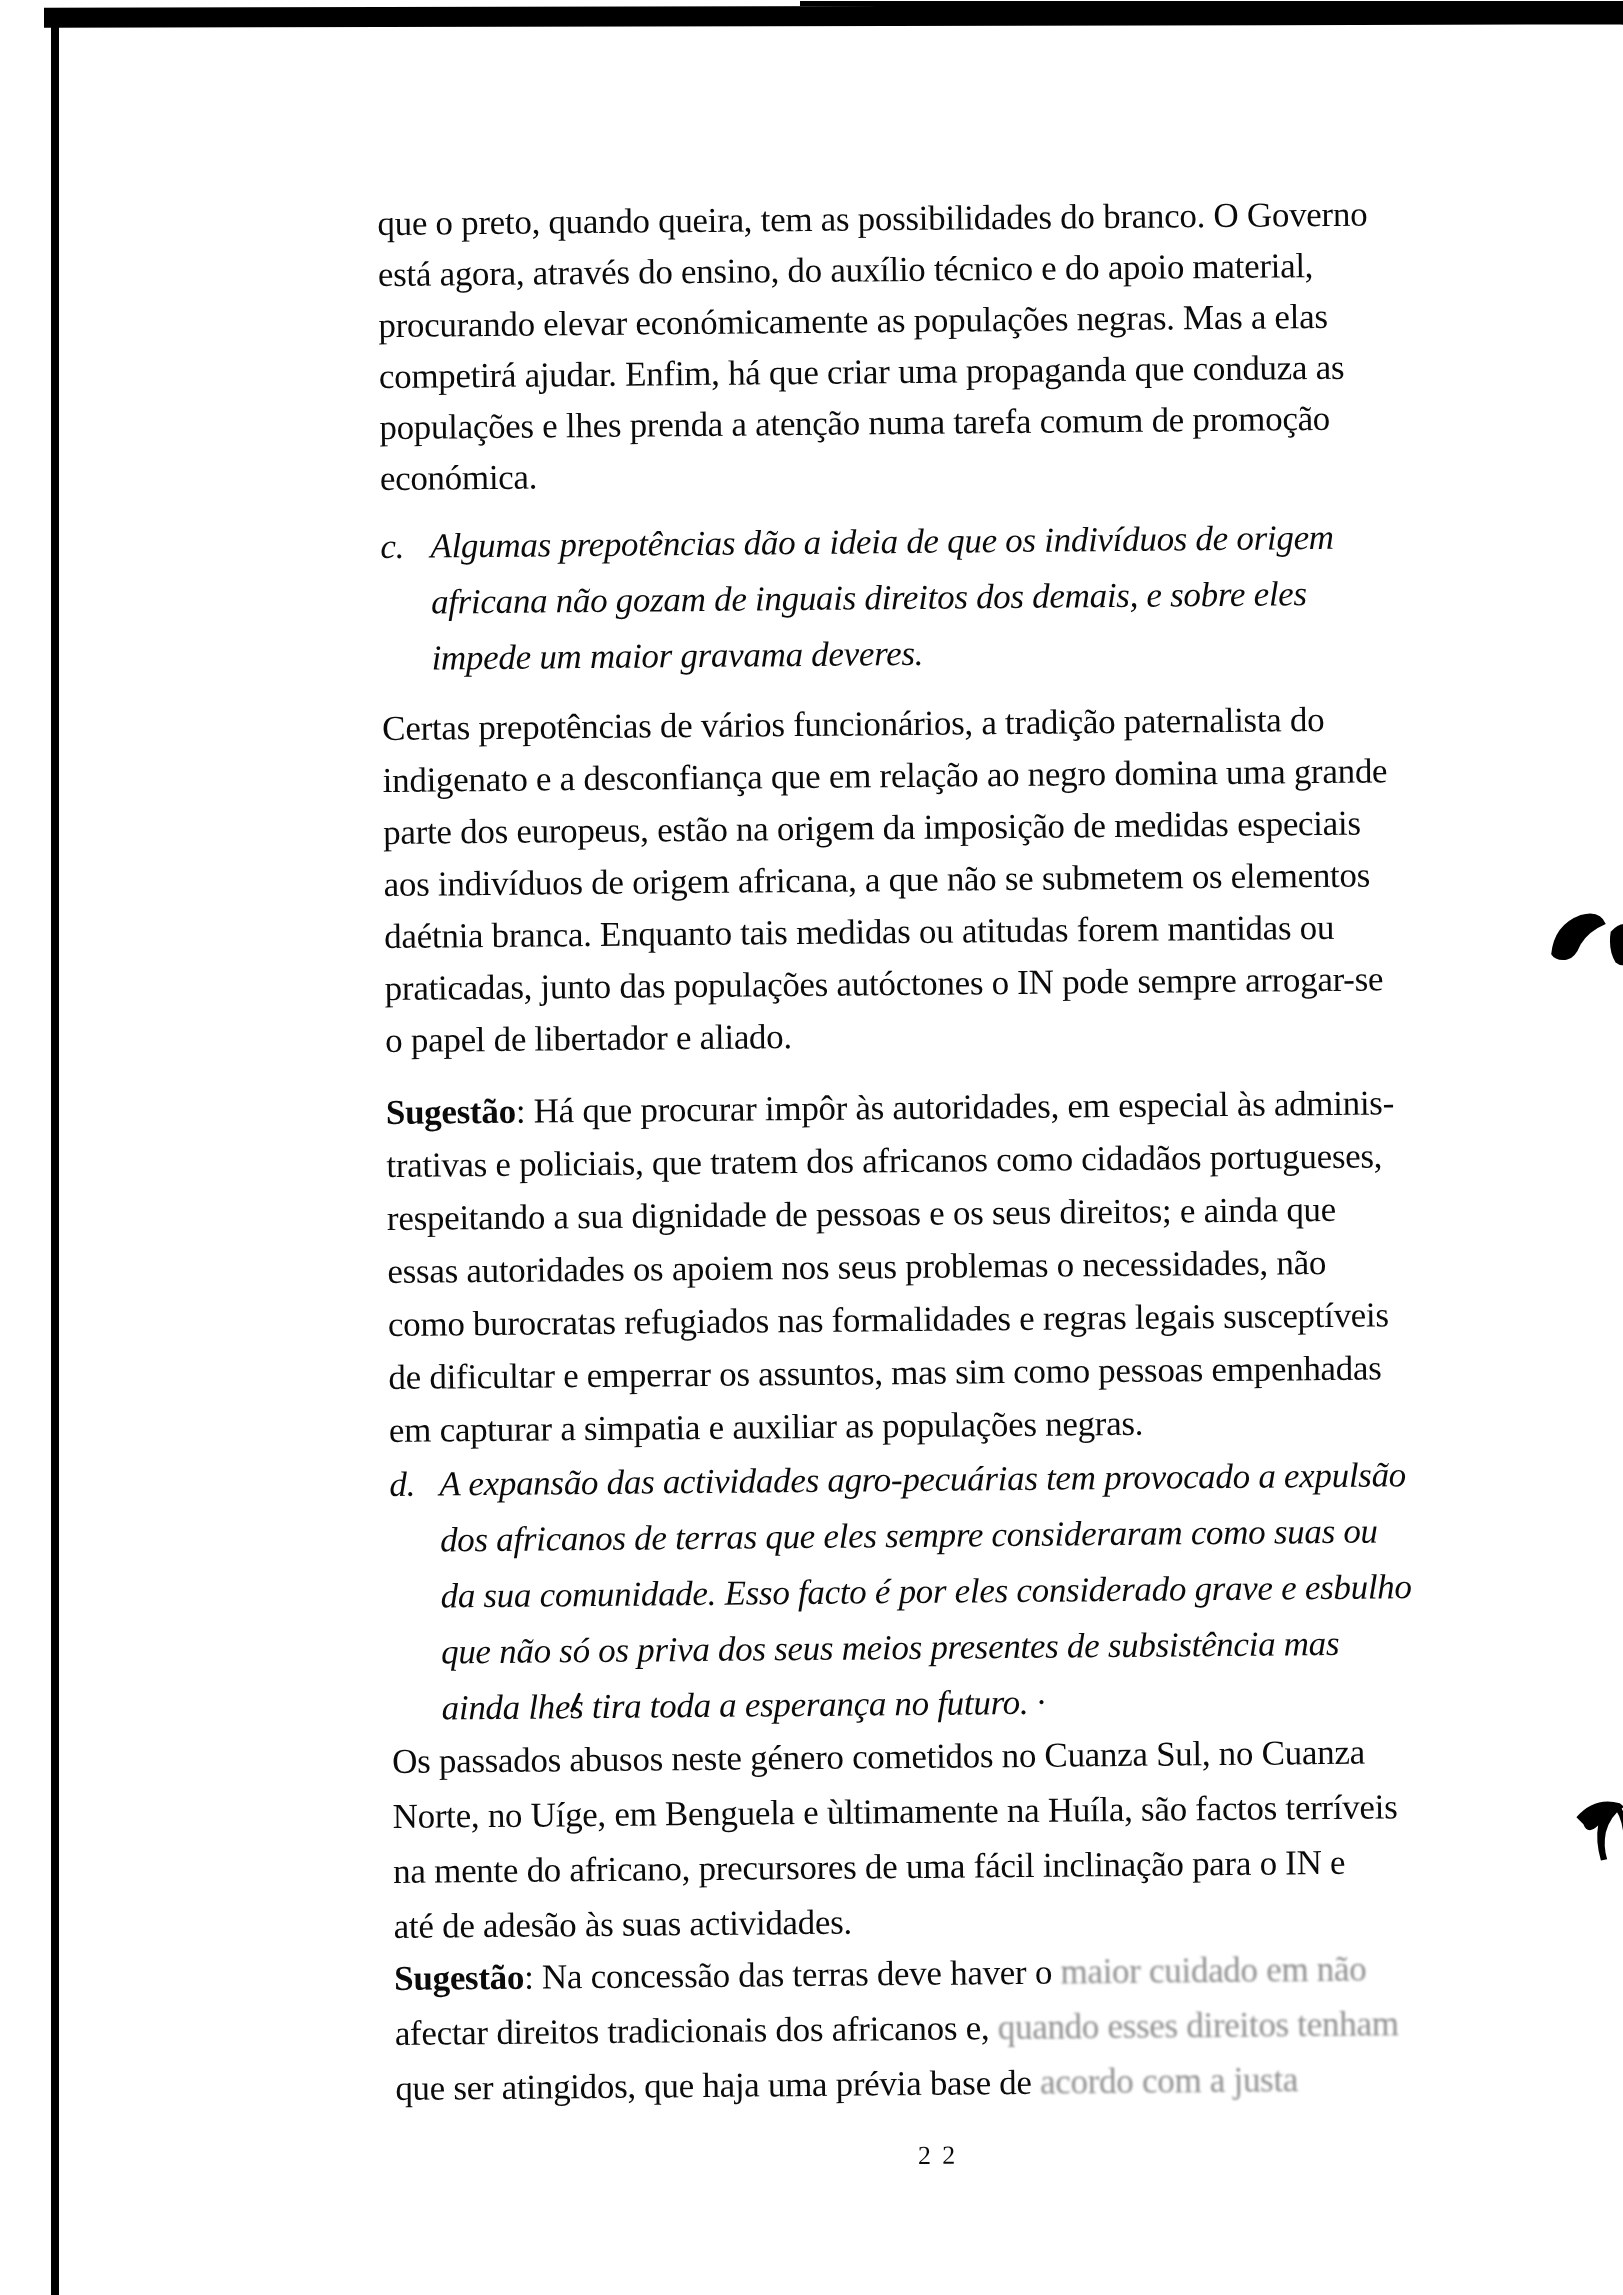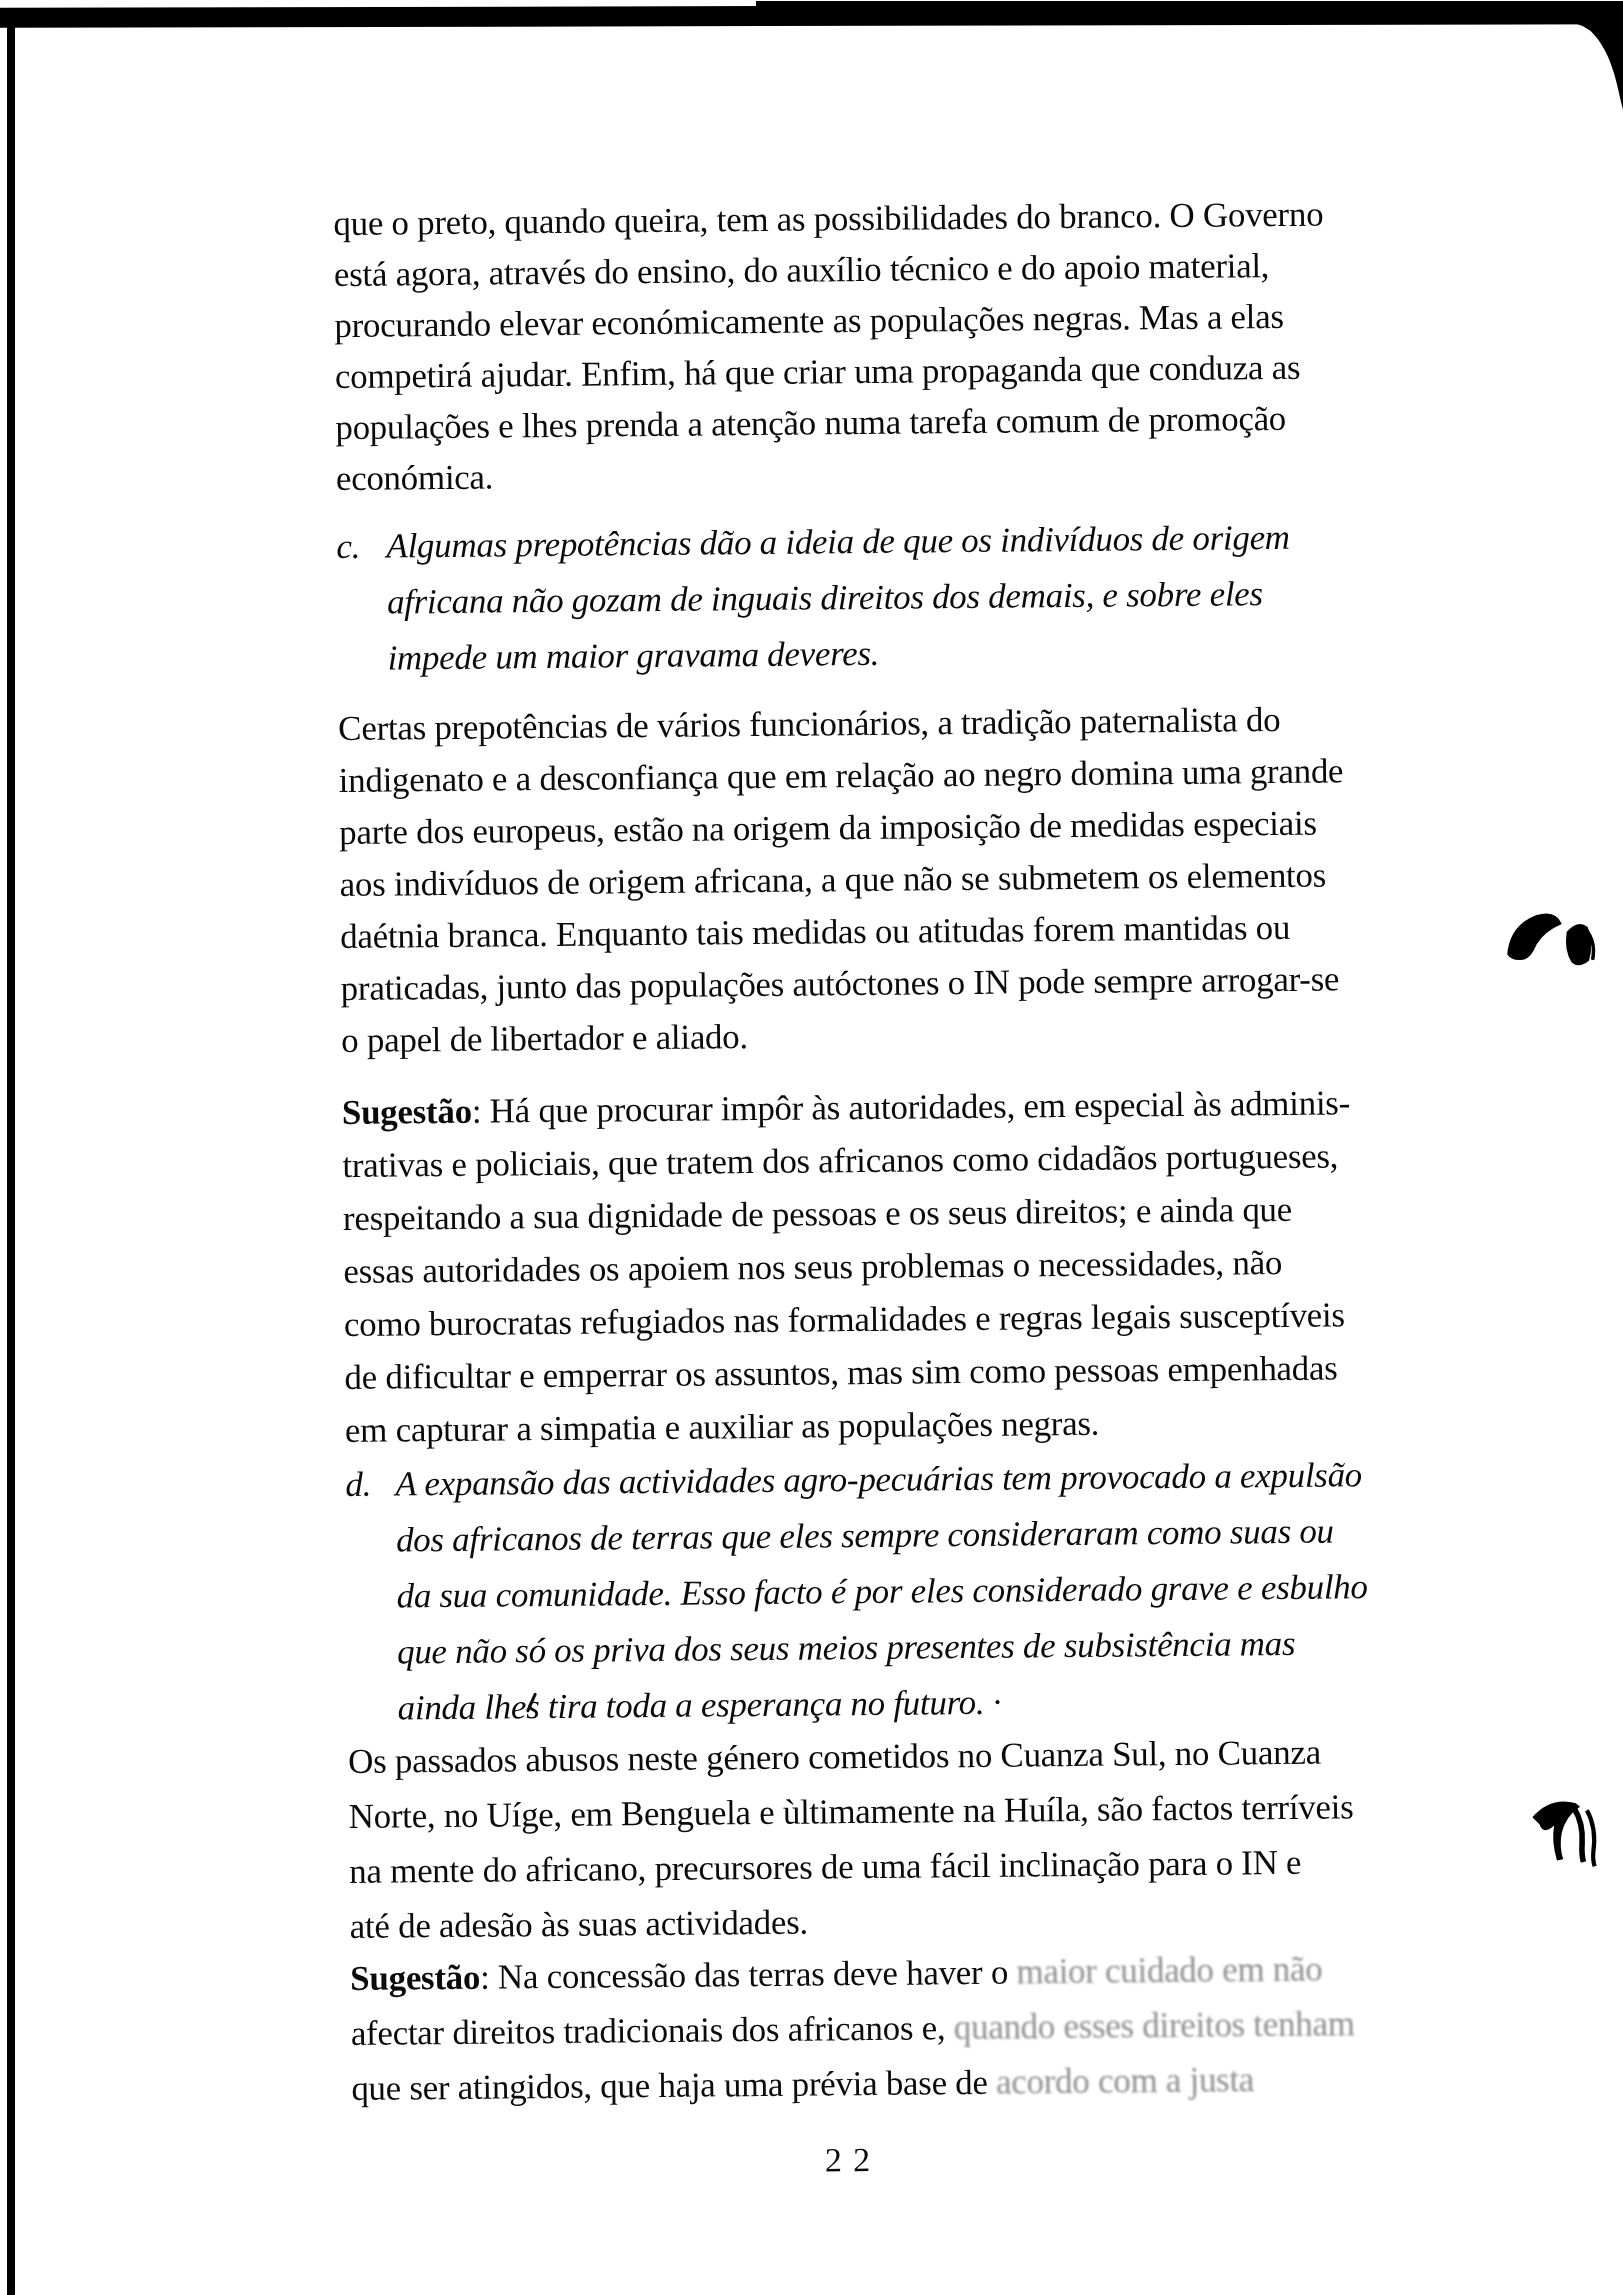--- a/index.html
+++ b/index.html
@@ -1,21 +1,21 @@
 <!DOCTYPE html>
 <html style="font-size:11.2px"><head>
 <meta charset="utf-8">
 <style>
   html, body { margin: 0; padding: 0; background: #ffffff; }
   body {
     width: 1624px; height: 2295px;
     position: relative; overflow: hidden;
     font-family: "Liberation Serif", serif;
   }
-  .page { position: absolute; inset: 0; background: #ffffff; }
+  .page { position: absolute; inset: 0; background: #ffffff; margin-left: 44px; }
 
   
   .top-bar {
     position: absolute; top: 5.6px; left: 0; width: 1624px; height: 19.6px;
     background: #000; transform: rotate(-0.12deg);
   }
   .top-bar-thin {
     position: absolute; top: 1.4px; left: 756px; width: 868px; height: 4.9px;
     background: #000;
   }
@@ -43,22 +43,22 @@
     font-size: 35px; letter-spacing: -0.3px;
     white-space: nowrap;
   }
   .para .line { white-space: nowrap; }
   .para.item { font-style: italic; }
   .para.item .line { margin-left: 50px; }
   .para .marker { position: absolute; left: 0; top: 0; }
   .bold { font-weight: bold; }
   .faded { color: #8f8f8f; filter: blur(0.8px); }
   .page-number {
-    position: absolute; left: 815px; top: 2146px;
-    font-size: 34px; letter-spacing: 11.2px; color: #0b0b0b;
+    position: absolute; left: 864px; top: 2146px;
+    font-size: 26px; letter-spacing: 11.2px; color: #0b0b0b;
   }
 </style>
 </head>
 <body>
 
 <div class="page">
 
   <div class="top-bar"></div>
   <div class="top-bar-thin"></div>
   <svg class="corner-svg" width="84" height="119" viewBox="0 0 120 170">

